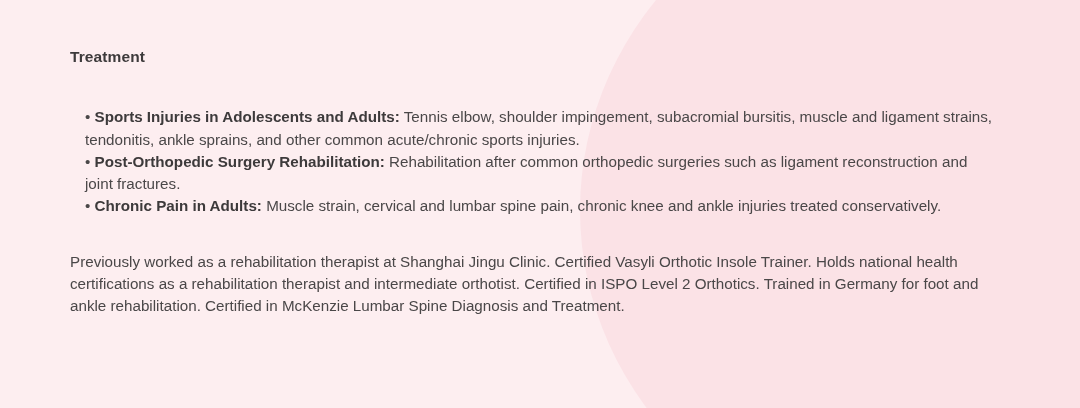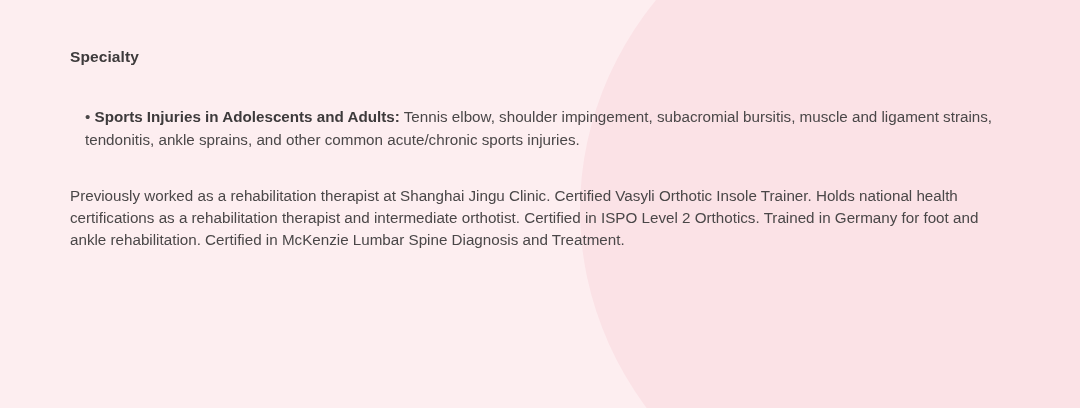--- a/index.html
+++ b/index.html
@@ -90,28 +90,34 @@
 </head>
 <body>
 
 <div class="page">
 
   <div class="arc-decoration2"></div>
   <div class="arc-decoration"></div>
 
   <div class="content">
 
-    <h2 class="section-heading">Specialty</h2>
+    <h2 class="section-heading">Treatment</h2>
 
 
     <div class="spacer-block"></div>
 
     <ul class="bullet-list">
       <li class="bullet-item">
         <span class="bullet-mark">• </span><span class="bullet-label">Sports Injuries in Adolescents and Adults:</span><span> Tennis elbow, shoulder impingement, subacromial bursitis, muscle and ligament strains, tendonitis, ankle sprains, and other common acute/chronic sports injuries.</span>
+      </li>
+      <li class="bullet-item">
+        <span class="bullet-mark">• </span><span class="bullet-label">Post-Orthopedic Surgery Rehabilitation:</span><span> Rehabilitation after common orthopedic surgeries such as ligament reconstruction and joint fractures.</span>
+      </li>
+      <li class="bullet-item">
+        <span class="bullet-mark">• </span><span class="bullet-label">Chronic Pain in Adults:</span><span> Muscle strain, cervical and lumbar spine pain, chronic knee and ankle injuries treated conservatively.</span>
       </li>
     </ul>
 
     <div class="spacer-block-sm"></div>
 
 
     <p class="para">Previously worked as a rehabilitation therapist at Shanghai Jingu Clinic. Certified Vasyli Orthotic Insole Trainer. Holds national health certifications as a rehabilitation therapist and intermediate orthotist. Certified in ISPO Level 2 Orthotics. Trained in Germany for foot and ankle rehabilitation. Certified in McKenzie Lumbar Spine Diagnosis and Treatment.</p>
 
   </div>
 </div>

